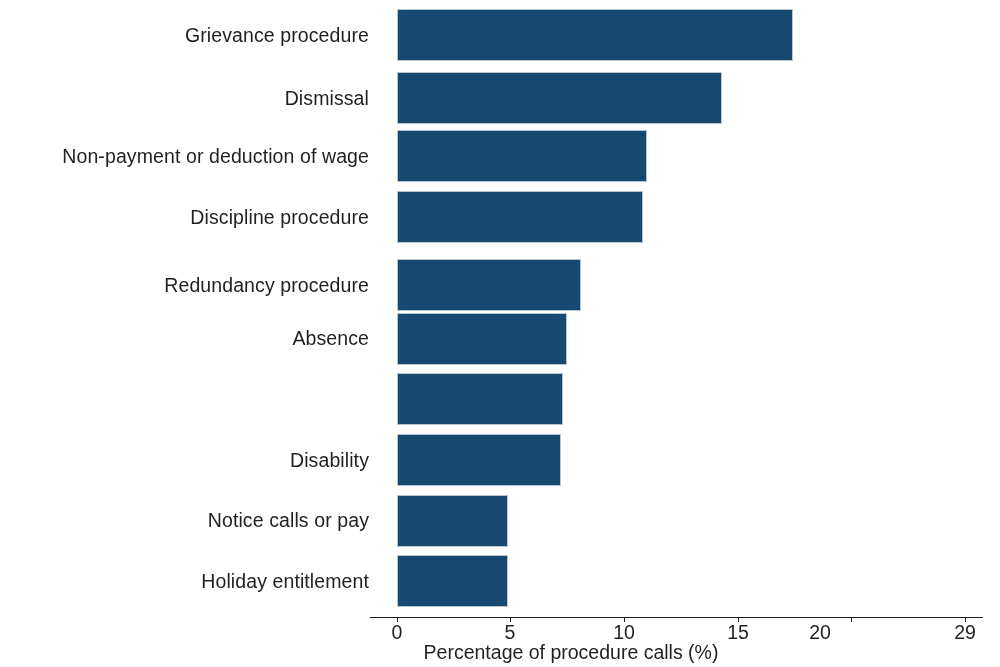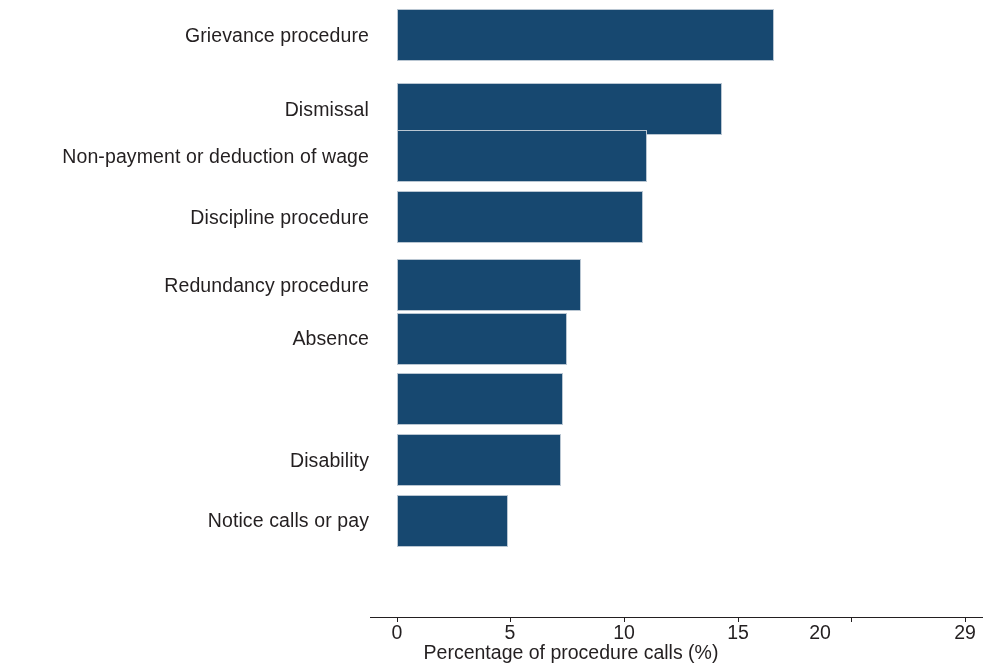--- a/index.html
+++ b/index.html
@@ -95,26 +95,26 @@
     margin-left: 142px;
   }
 </style>
 </head>
 <body>
 
 <div id="chart-root">
 
   <div class="plot-area">
 
-    <div class="bar-row" style="top:0px;">
+    <div class="bar-row" style="top:0px;padding-left:28px;">
       <span class="cat-label">Grievance procedure</span>
       <div class="bar" style="width: 66.4%; background: rgb(23, 72, 112); border-color: rgb(185, 198, 210);"></div>
     </div>
 
-    <div class="bar-row" style="top:74px;">
+    <div class="bar-row" style="top:63px;">
       <span class="cat-label">Dismissal</span>
       <div class="bar" style="width: 57.2%; background: rgb(23, 72, 112); border-color: rgb(185, 198, 210);"></div>
     </div>
 
     <div class="bar-row" style="top:121.4px;">
       <span class="cat-label">Non-payment or deduction of wage</span>
       <div class="bar" style="width: 44%; background: rgb(23, 72, 112); border-color: rgb(185, 198, 210);"></div>
     </div>
 
     <div class="bar-row" style="top:182.1px;padding-left:36px;">
@@ -139,20 +139,24 @@
     <div class="bar-row" style="top:424.9px;">
       <span class="cat-label">Disability</span>
       <div class="bar" style="width: 28.8%; background: rgb(23, 72, 112); border-color: rgb(185, 198, 210);"></div>
     </div>
 
     <div class="bar-row" style="top:485.6px;">
       <span class="cat-label">Notice calls or pay</span>
       <div class="bar" style="width: 19.6%; background: rgb(23, 72, 112); border-color: rgb(185, 198, 210);"></div>
     </div>
 
+    <div class="bar-row" style="top:546.3px;">
+      <span class="cat-label">Holiday entitlement</span>
+      <div class="bar" style="width: 19.6%; background: rgb(23, 72, 112); border-color: rgb(185, 198, 210);"></div>
+    </div>
 
   </div>
 
   <div class="x-axis-line"></div>
 
   <div class="tick" style="left:397px;"></div>
   <div class="tick" style="left:510px;"></div>
   <div class="tick" style="left:624px;"></div>
   <div class="tick" style="left:738px;"></div>
   <div class="tick" style="left:851px;"></div>

